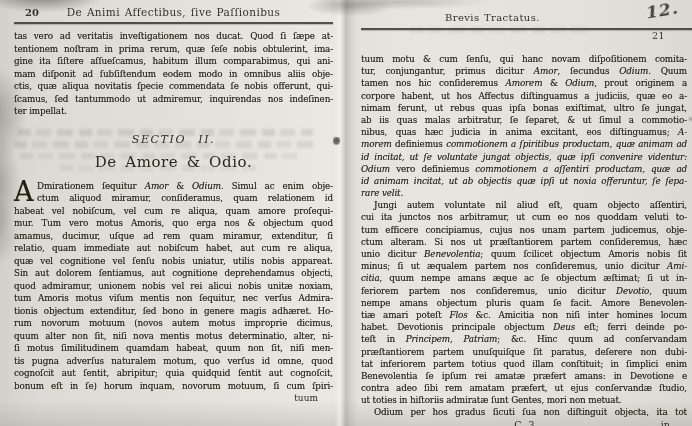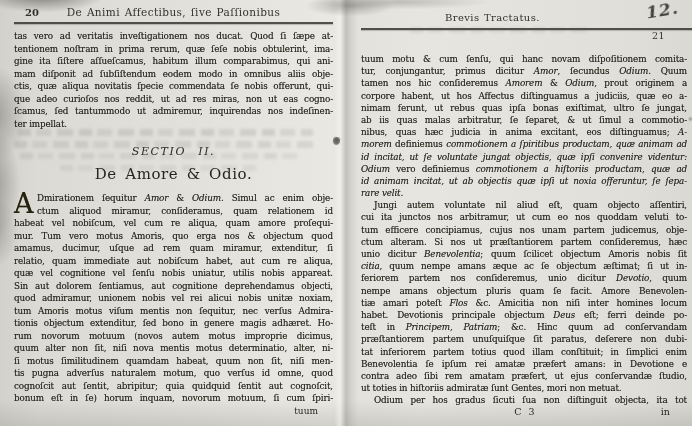--- a/index.html
+++ b/index.html
@@ -81,21 +81,20 @@
       <span class="rhead">De Animi Affectibus, ſive Paſſionibus</span>
     </div>
     <div class="rule"></div>
     <div class="col">
       <div>
           <div class="tl">tas vero ad veritatis inveſtigationem nos ducat.  Quod ſi ſæpe at-</div>
           <div class="tl">tentionem noſtram in prima rerum, quæ ſeſe nobis obtulerint, ima-</div>
           <div class="tl">gine ita ſiſtere aſſueſcamus, habitum illum comparabimus, qui ani-</div>
           <div class="tl">mam diſponit ad ſubſiſtendum eodem modo in omnibus aliis obje-</div>
           <div class="tl">ctis, quæ aliqua novitatis ſpecie commendata ſe nobis offerunt, qui-</div>
-          <div class="tl">que adeo curioſos nos reddit, ut ad res miras, non ut eas cogno-</div>
           <div class="tl">ſcamus, ſed tantummodo ut admiremur, inquirendas nos indeſinen-</div>
           <div class="tl last">ter impellat.</div>
         </div>
       <div class="sectio">SECTIO II.</div>
       <div class="chap">De Amore &amp; Odio.</div>
       <div class="p2">
         <span class="dropcap">A</span>
         <div class="caplines">
             <div class="tl"><span>Dmirationem ſequitur </span><span class="it">Amor</span><span> &amp; </span><span class="it">Odium</span><span>.  Simul ac enim obje-</span></div>
             <div class="tl">ctum aliquod miramur, conſideramus, quam relationem id</div>
@@ -135,28 +134,29 @@
       <div>
           <div class="tl">tuum motu &amp; cum ſenſu, qui hanc novam diſpoſitionem comita-</div>
           <div class="tl"><span>tur, conjungantur, primus dicitur </span><span class="it">Amor</span><span>, ſecundus </span><span class="it">Odium</span><span>.  Quum</span></div>
           <div class="tl"><span>tamen nos hic conſideremus </span><span class="it">Amorem</span><span> &amp; </span><span class="it">Odium</span><span>, prout originem a</span></div>
           <div class="tl">corpore habent, ut hos Affectus diſtinguamus a judiciis, quæ eo a-</div>
           <div class="tl">nimam ferunt, ut rebus quas ipſa bonas exiſtimat, ultro ſe jungat,</div>
           <div class="tl">ab iis quas malas arbitratur, ſe ſeparet, &amp; ut ſimul a commotio-</div>
           <div class="tl"><span>nibus, quas hæc judicia in anima excitant, eos diſtinguamus; </span><span class="it">A-</span></div>
           <div class="tl"><span class="it">morem</span><span> definiemus </span><span class="it">commotionem a ſpiritibus productam, quæ animam ad</span></div>
           <div class="tl it">id incitat, ut ſe voluntate jungat objectis, quæ ipſi convenire videntur:</div>
-          <div class="tl"><span class="it">Odium</span><span> vero definiemus </span><span class="it">commotionem a hiſtoriis productam, quæ ad</span></div>
+          <div class="tl"><span class="it">Odium</span><span> vero definiemus </span><span class="it">commotionem a aſſentiri productam, quæ ad</span></div>
           <div class="tl it">id animam incitat, ut ab objectis quæ ipſi ut noxia offeruntur, ſe ſepa-</div>
           <div class="tl last it">rare velit.</div>
           <div class="tl ind">Jungi autem voluntate nil aliud eſt, quam objecto aſſentiri,</div>
           <div class="tl">cui ita junctos nos arbitramur, ut cum eo nos quoddam veluti to-</div>
           <div class="tl">tum efficere concipiamus, cujus nos unam partem judicemus, obje-</div>
           <div class="tl">ctum alteram.  Si nos ut præſtantiorem partem conſideremus, hæc</div>
           <div class="tl"><span>unio dicitur </span><span class="it">Benevolentia</span><span>; quum ſcilicet objectum Amoris nobis ſit</span></div>
+          <div class="tl"><span>minus; ſi ut æqualem partem nos conſideremus, unio dicitur </span><span class="it">Ami-</span></div>
           <div class="tl"><span class="it">citia</span><span>, quum nempe amans æque ac ſe objectum æſtimat; ſi ut in-</span></div>
           <div class="tl"><span>feriorem partem nos conſideremus, unio dicitur </span><span class="it">Devotio</span><span>, quum</span></div>
           <div class="tl">nempe amans objectum pluris quam ſe facit.  Amore Benevolen-</div>
           <div class="tl"><span>tiæ amari poteſt </span><span class="it">Flos</span><span> &amp;c.  Amicitia non niſi inter homines locum</span></div>
           <div class="tl"><span>habet.  Devotionis principale objectum </span><span class="it">Deus</span><span> eſt; ferri deinde po-</span></div>
           <div class="tl"><span>teſt in </span><span class="it">Principem, Patriam</span><span>; &amp;c.  Hinc quum ad conſervandam</span></div>
           <div class="tl">præſtantiorem partem unuſquiſque ſit paratus, deſerere non dubi-</div>
           <div class="tl">tat inferiorem partem totius quod illam conſtituit; in ſimplici enim</div>
           <div class="tl">Benevolentia ſe ipſum rei amatæ præfert amans: in Devotione e</div>
           <div class="tl">contra adeo ſibi rem amatam præfert, ut ejus conſervandæ ſtudio,</div>

